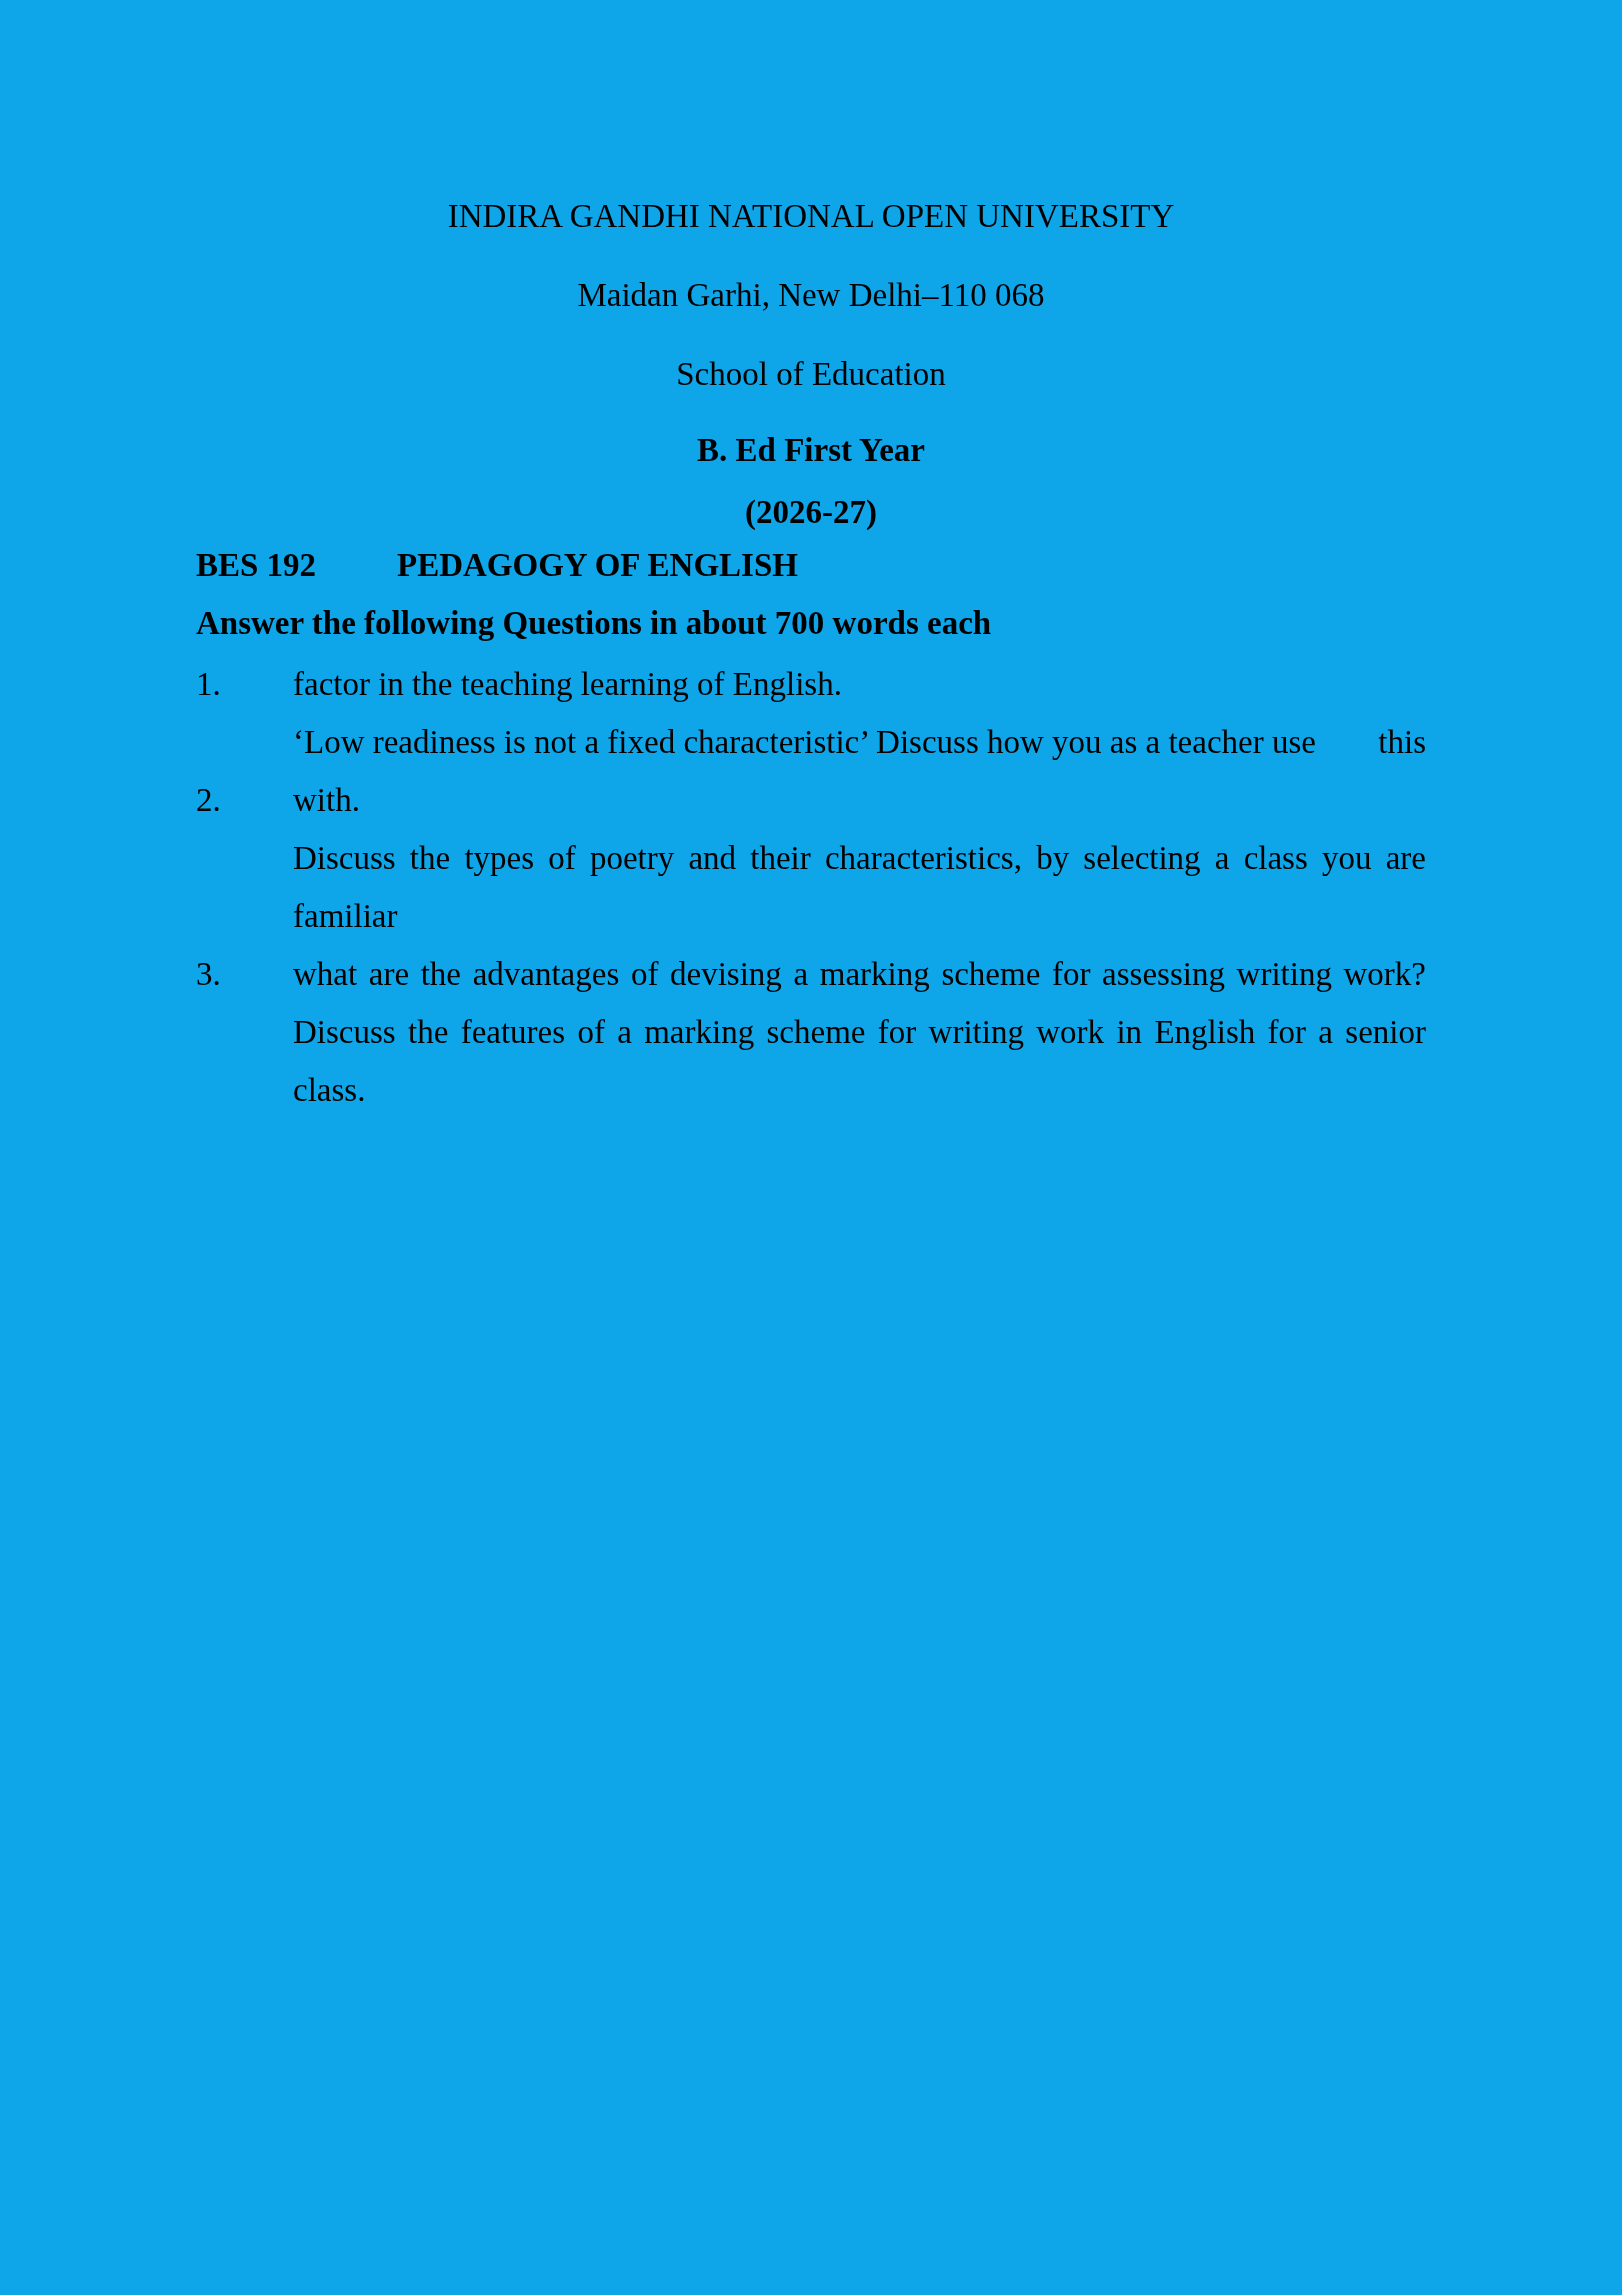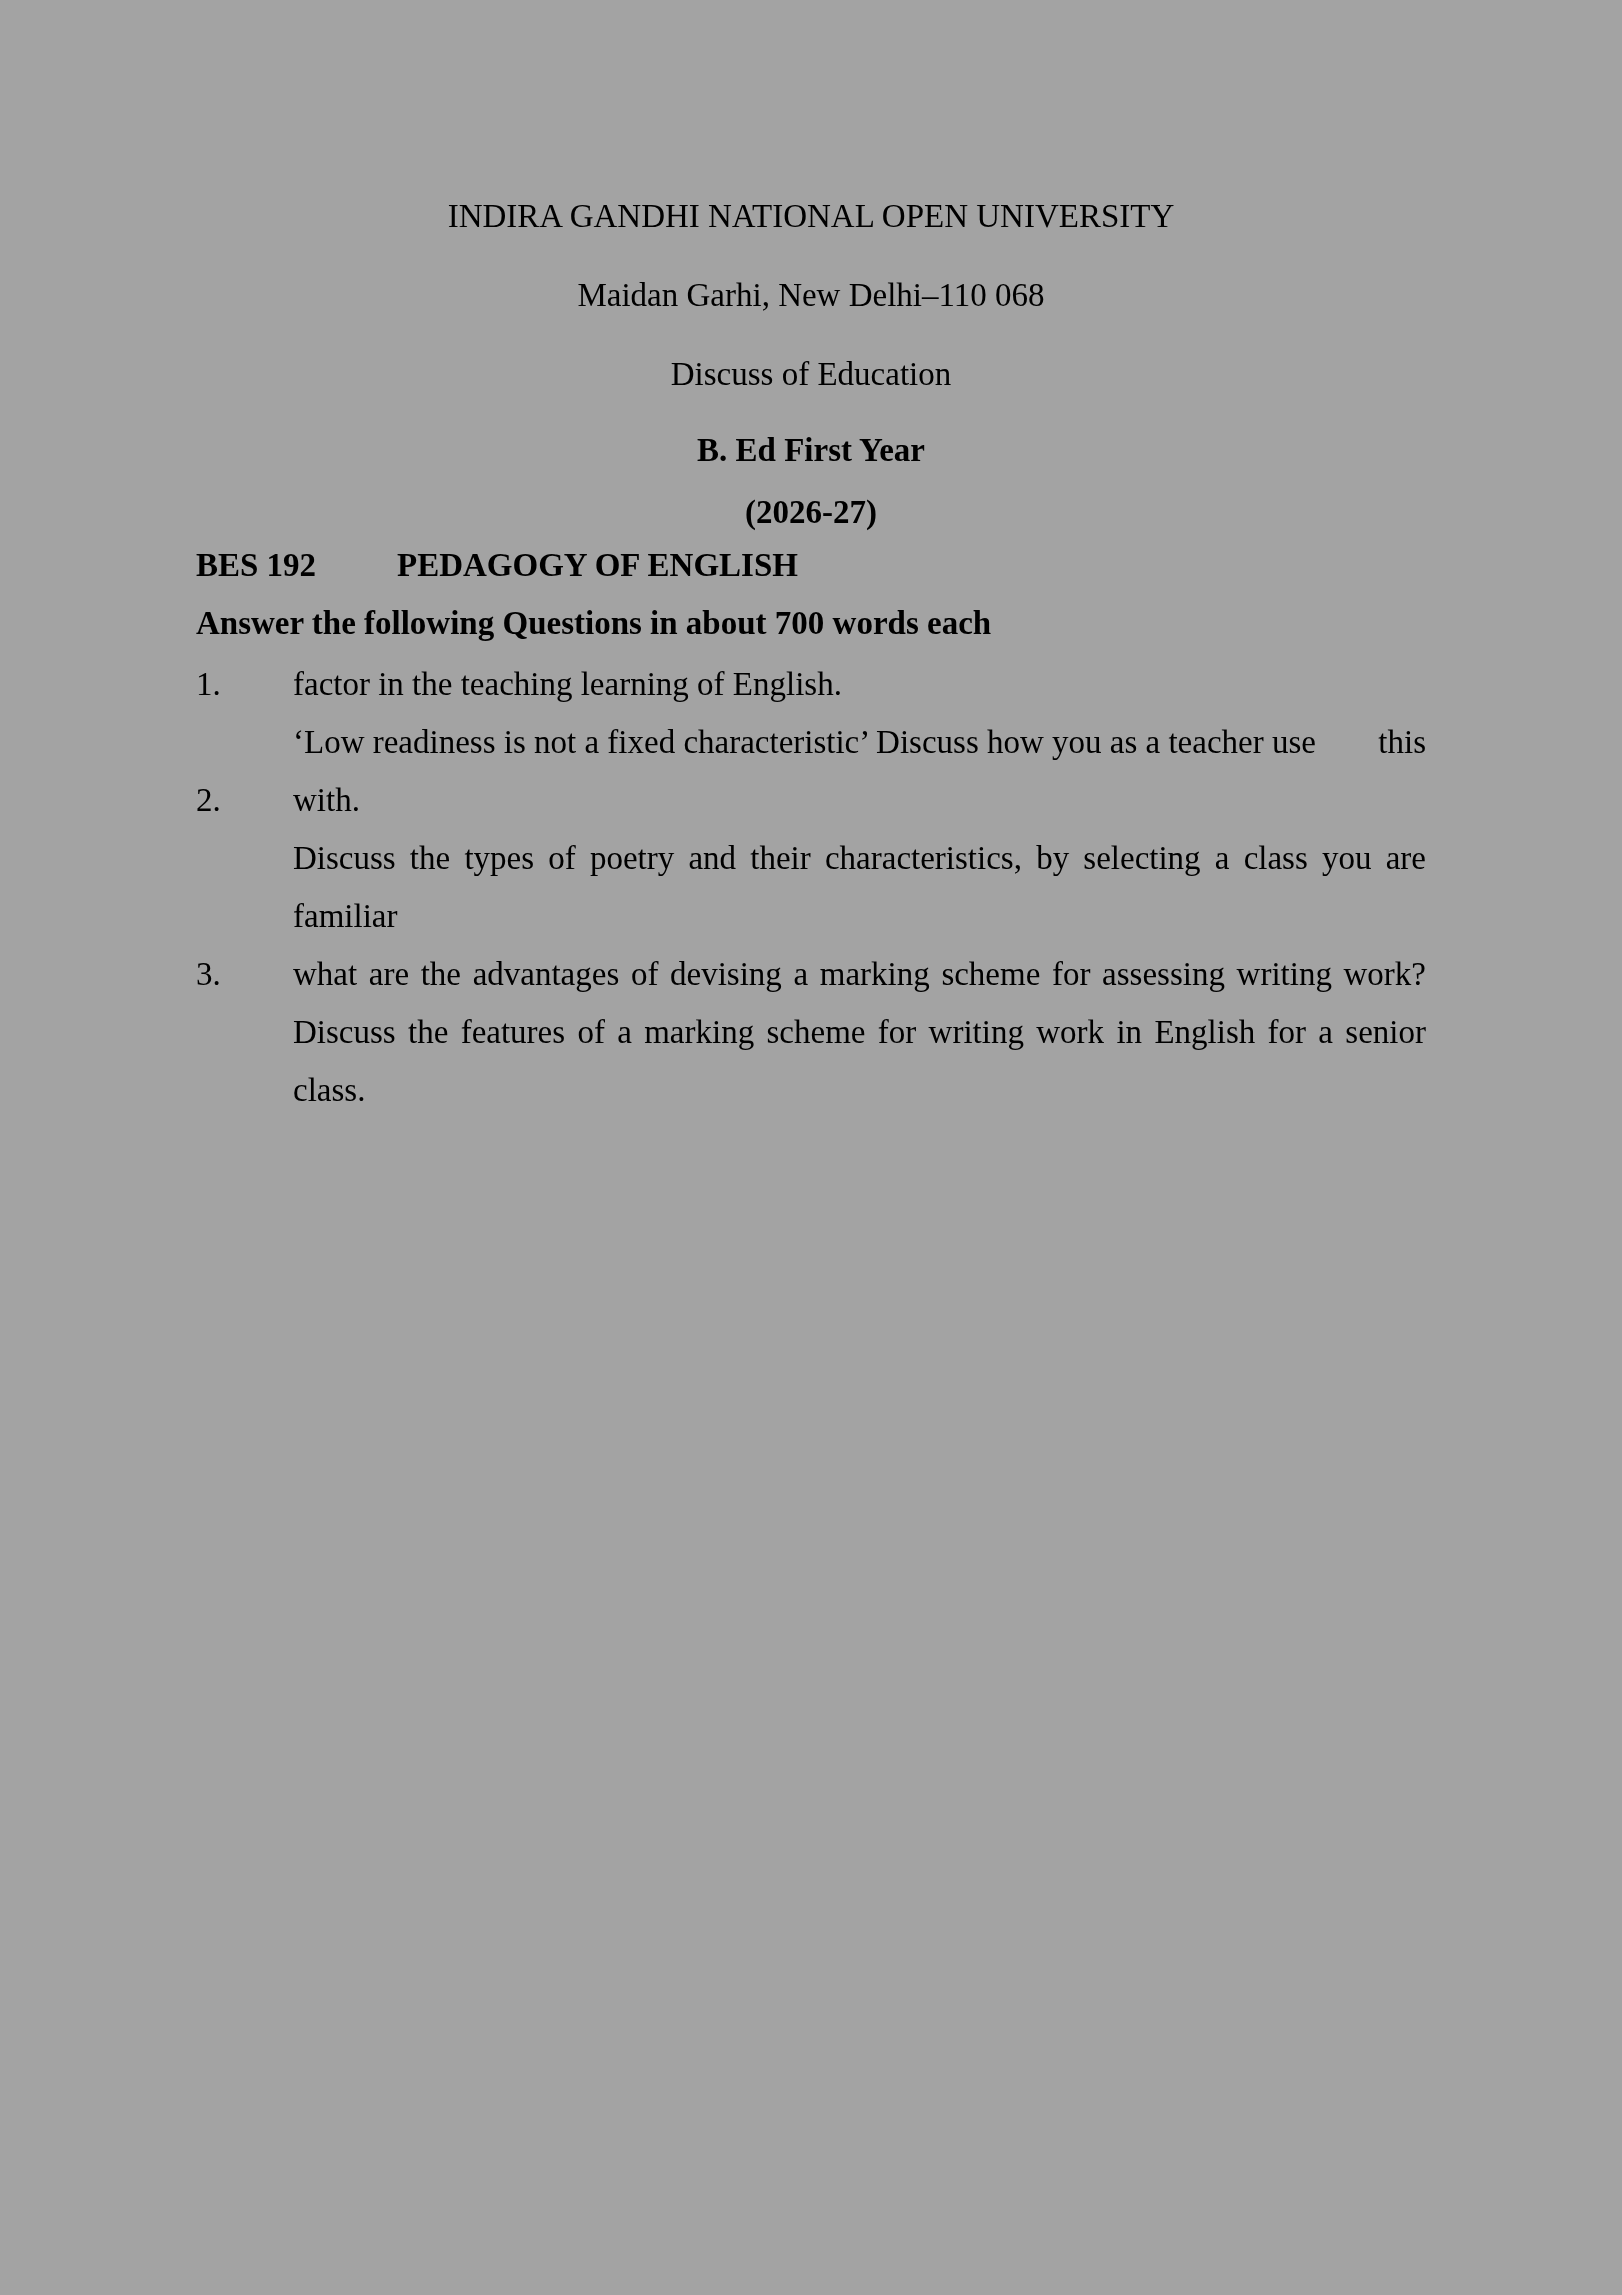--- a/index.html
+++ b/index.html
@@ -4,21 +4,21 @@
 <style>
   html, body {
     margin: 0;
     padding: 0;
     background: #ffffff;
   }
   .page {
     position: relative;
     width: 1623px;
     height: 2295px;
-    background: #a3a3a3;
+    background: #0ea5e9;
     color: #000000;
     font-family: "Liberation Serif", "DejaVu Serif", serif;
     font-size: 33px;
     overflow: hidden;
   }
   .content {
     position: absolute;
     left: 196px;
     top: 0;
     width: 1230px;
@@ -72,21 +72,21 @@
   }
 </style>
 </head>
 <body>
 
 <div class="page">
   <div class="content">
 
     <div class="line centered">INDIRA GANDHI NATIONAL OPEN UNIVERSITY</div>
     <div class="line centered gap-70">Maidan Garhi, New Delhi–110 068</div>
-    <div class="line centered gap-70">Discuss of Education</div>
+    <div class="line centered gap-70">School of Education</div>
     <div class="line centered bold gap-65">B. Ed First Year</div>
     <div class="line centered bold gap-45">(2026-27)</div>
 
     <div class="line bold course-line gap-30">
       <span class="course-code">BES 192</span><span>PEDAGOGY OF ENGLISH</span>
     </div>
 
     <div class="line bold gap-38">Answer the following Questions in about 700 words each</div>
 
     <div class="question gap-23">

